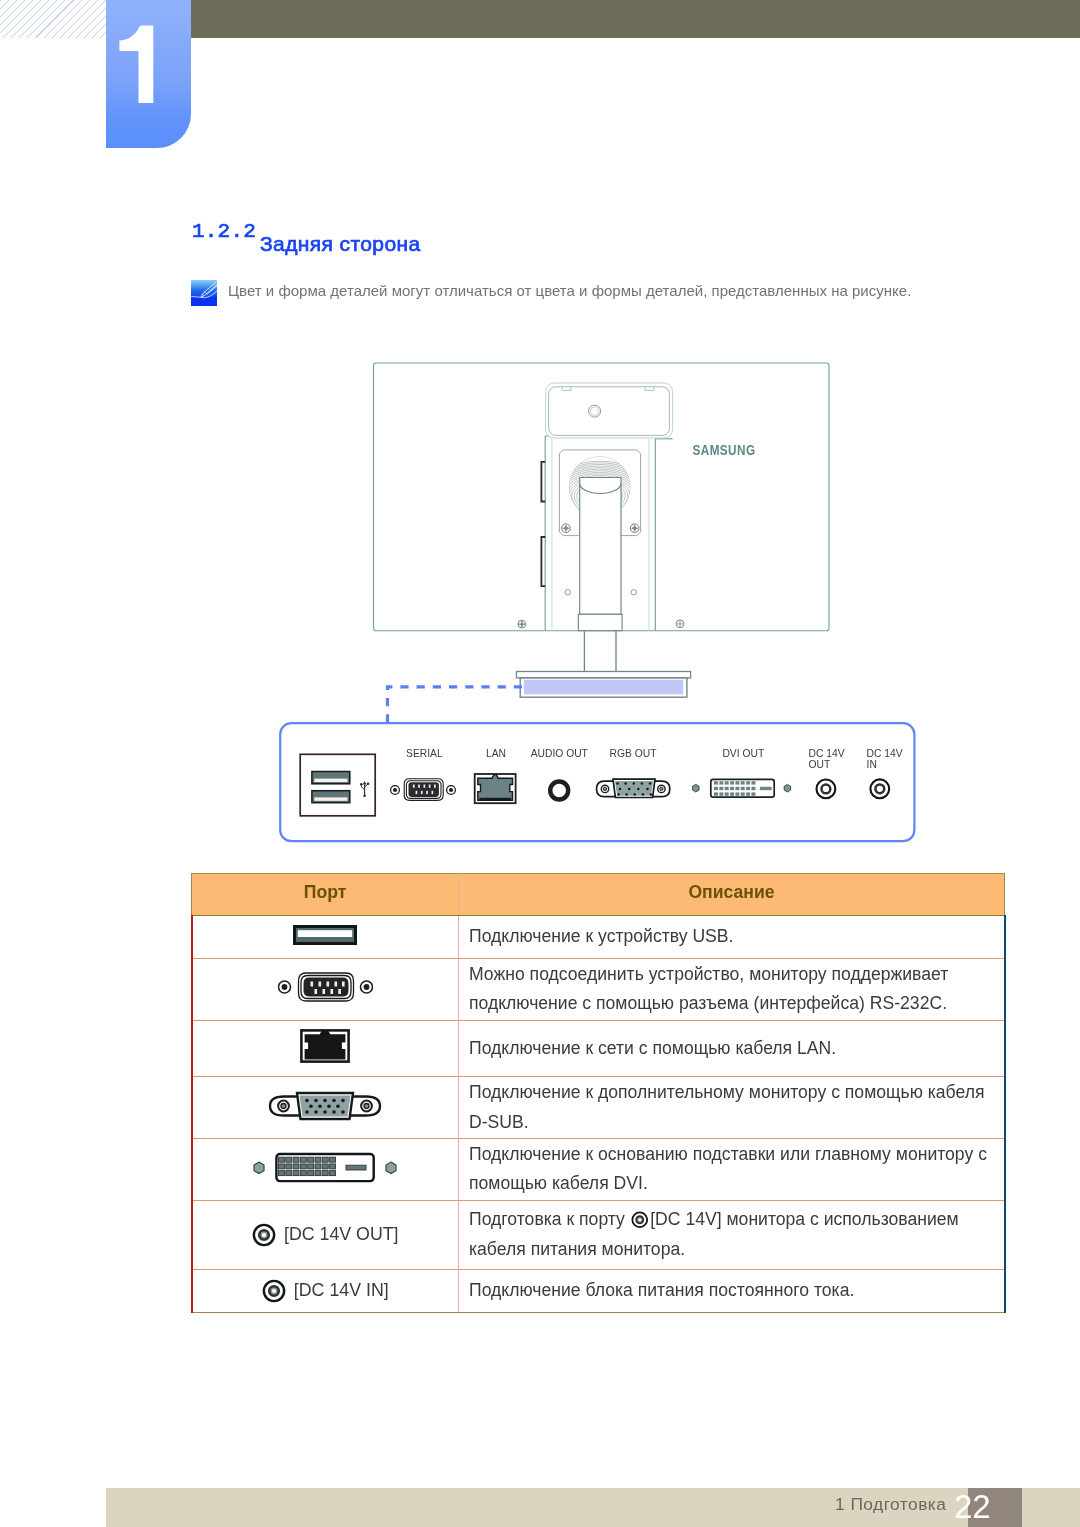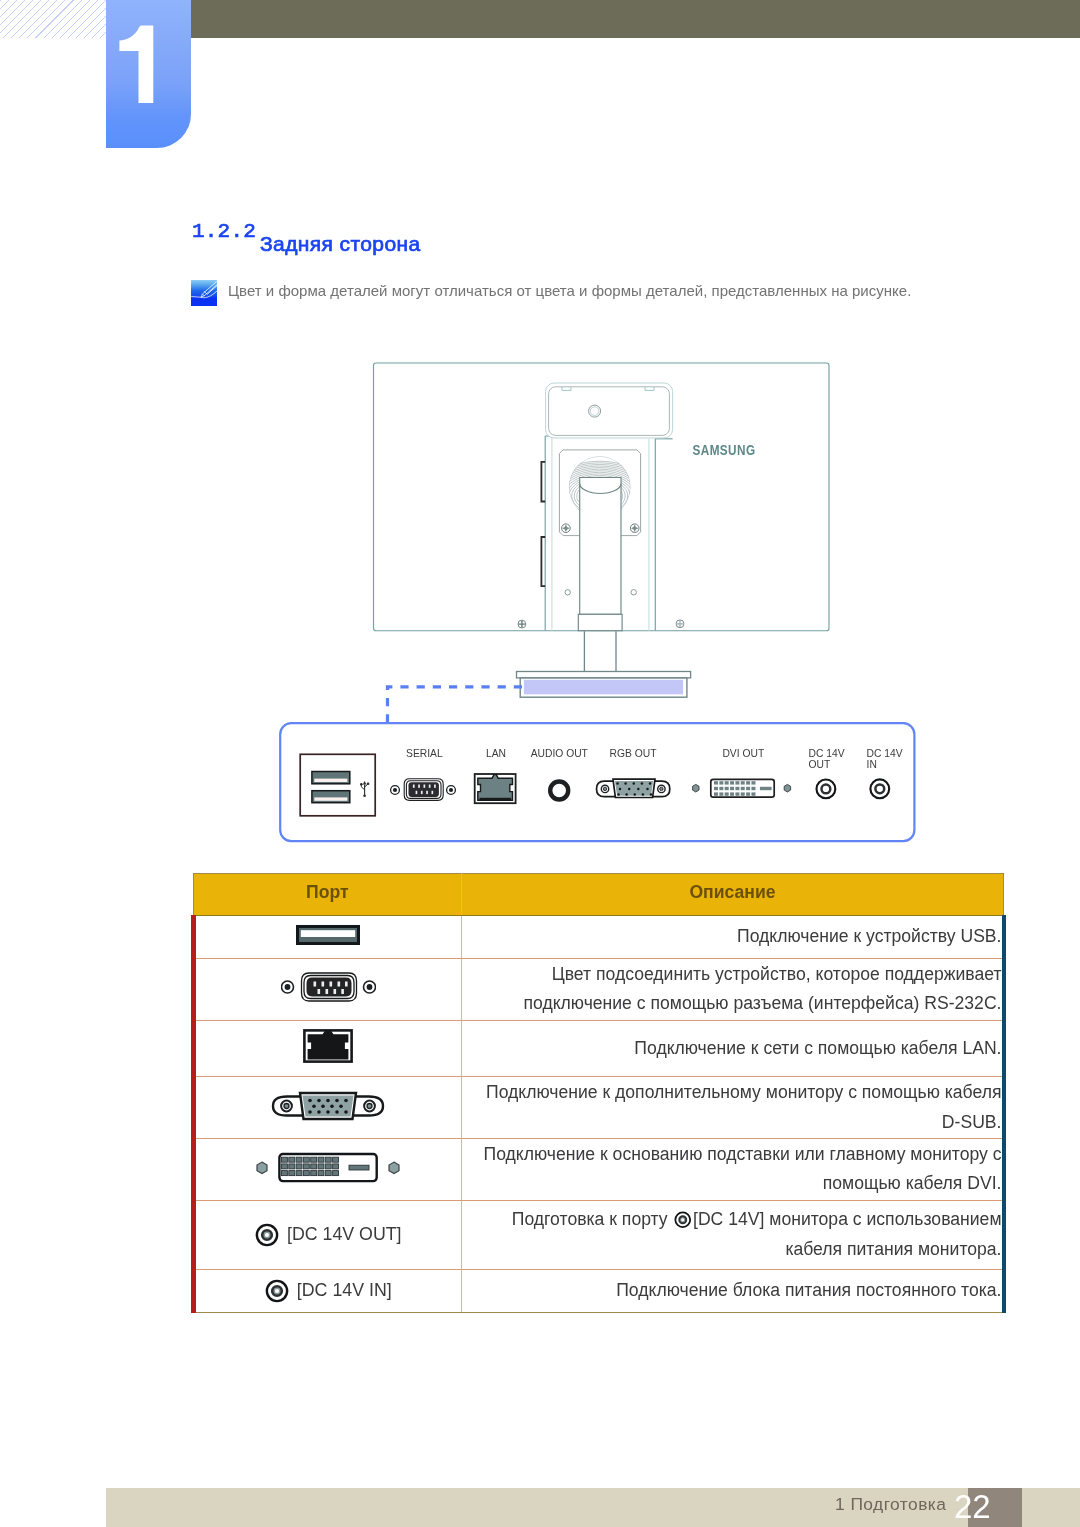--- a/index.html
+++ b/index.html
@@ -30,26 +30,26 @@
   .noteline.l2{top:306px;}
 
   
   .fig{position:absolute;left:0;top:0;}
   #monitorfig{left:0;top:0;}
   #portfig{left:0;top:0;}
 
   
   table.ports{position:absolute;left:190.5px;top:873.4px;width:815px;border-collapse:collapse;}
   table.ports td,table.ports th{border-top:1px solid #dd9a76;border-bottom:1px solid #dd9a76;border-left:1px solid #eda9a6;border-right:1px solid #eda9a6;padding:0;vertical-align:middle;}
-  table.ports th{background:#eab308;color:#6b5008;font-size:17.6px;font-weight:700;height:40.3px;line-height:28px;vertical-align:middle;
+  table.ports th{background:#fdba74;color:#6b5008;font-size:17.6px;font-weight:700;height:40.3px;line-height:28px;vertical-align:middle;
      border-top:1px solid #a08a4c;border-bottom:1px solid #8c7c1e;}
   table.ports th.c1{width:265.5px;border-left:1px solid #a08a4c;}
   table.ports th.c2{border-right:1px solid #a08a4c;}
-  table.ports td.c1{width:265.5px;text-align:center;border-left:5px solid #b91c1c;}
-  table.ports td.c2{border-right:4px solid #0c4a6e;padding:0 0 0 10px;text-align:right;}
+  table.ports td.c1{width:265.5px;text-align:center;border-left:2px solid #b91c1c;}
+  table.ports td.c2{border-right:2px solid #0c4a6e;padding:0 0 0 10px;}
   table.ports tr:last-child td{border-bottom:1px solid #a08a4c;}
   .thtext{position:relative;top:-2.5px;display:inline-block;}
   .desc{font-size:17.6px;color:#3b3b3d;line-height:29.5px;}
   .inlinejack{vertical-align:-3.5px;margin:0 2px 0 1px;}
   .labelcell{font-size:17.8px;color:#3b3b3d;display:flex;align-items:center;justify-content:center;gap:8px;}
 
   
   .footbar{position:absolute;left:105.5px;top:1488px;width:974.5px;height:39px;background:#dad5c0;}
   .foottext{position:absolute;left:835px;top:1494px;font-size:17.4px;color:#6f665c;letter-spacing:0.45px;}
   .pagebox{position:absolute;left:967.8px;top:1488px;width:54.6px;height:39px;background:#90867c;}
@@ -368,21 +368,21 @@
     <rect x="64.0" y="11.5" width="2.6" height="5"></rect>
     <rect x="36.5" y="19" width="2.6" height="5"></rect>
                 <rect x="44.5" y="19" width="2.6" height="5"></rect>
     <rect x="52.5" y="19" width="2.6" height="5"></rect>
                 <rect x="60.3" y="19" width="2.6" height="5"></rect>
   </g>
   <circle cx="88.5" cy="17" r="6.0" fill="#fff" stroke="#1d1f21" stroke-width="1.6"></circle>
   <circle cx="88.5" cy="17" r="2.9" fill="#1d1f21"></circle>
 </svg></td>
       <td class="c2">
-            <div class="desc"><span>Цвет подсоединить устройство, которое поддерживает</span><br><span>подключение с помощью разъема (интерфейса) RS-232C.</span></div>
+            <div class="desc"><span>Можно подсоединить устройство, монитору поддерживает</span><br><span>подключение с помощью разъема (интерфейса) RS-232C.</span></div>
           </td>
     </tr>
     <tr style="height:56.4px">
       <td class="c1"><svg width="50" height="34" viewBox="0 0 50 34">
   <rect x="1.4" y="1.4" width="47.2" height="31.2" fill="#fff" stroke="#17191b" stroke-width="2.6"></rect>
   <path d="M5.5 6.2 L20 6.2 L22.4 2.6 L27.6 2.6 L30 6.2 L44.5 6.2 L44.5 12.5 L41 12.5 L41 21 L44.5 21 L44.5 29.6 L5.5 29.6 L5.5 21 L9 21 L9 12.5 L5.5 12.5 Z" fill="#141618" stroke="#141618" stroke-width="1.8"></path>
   <rect x="7.5" y="26.5" width="35" height="3" fill="#141618"></rect>
 </svg></td>
       <td class="c2">
             <div class="desc"><span>Подключение к сети с помощью кабеля LAN.</span></div>

